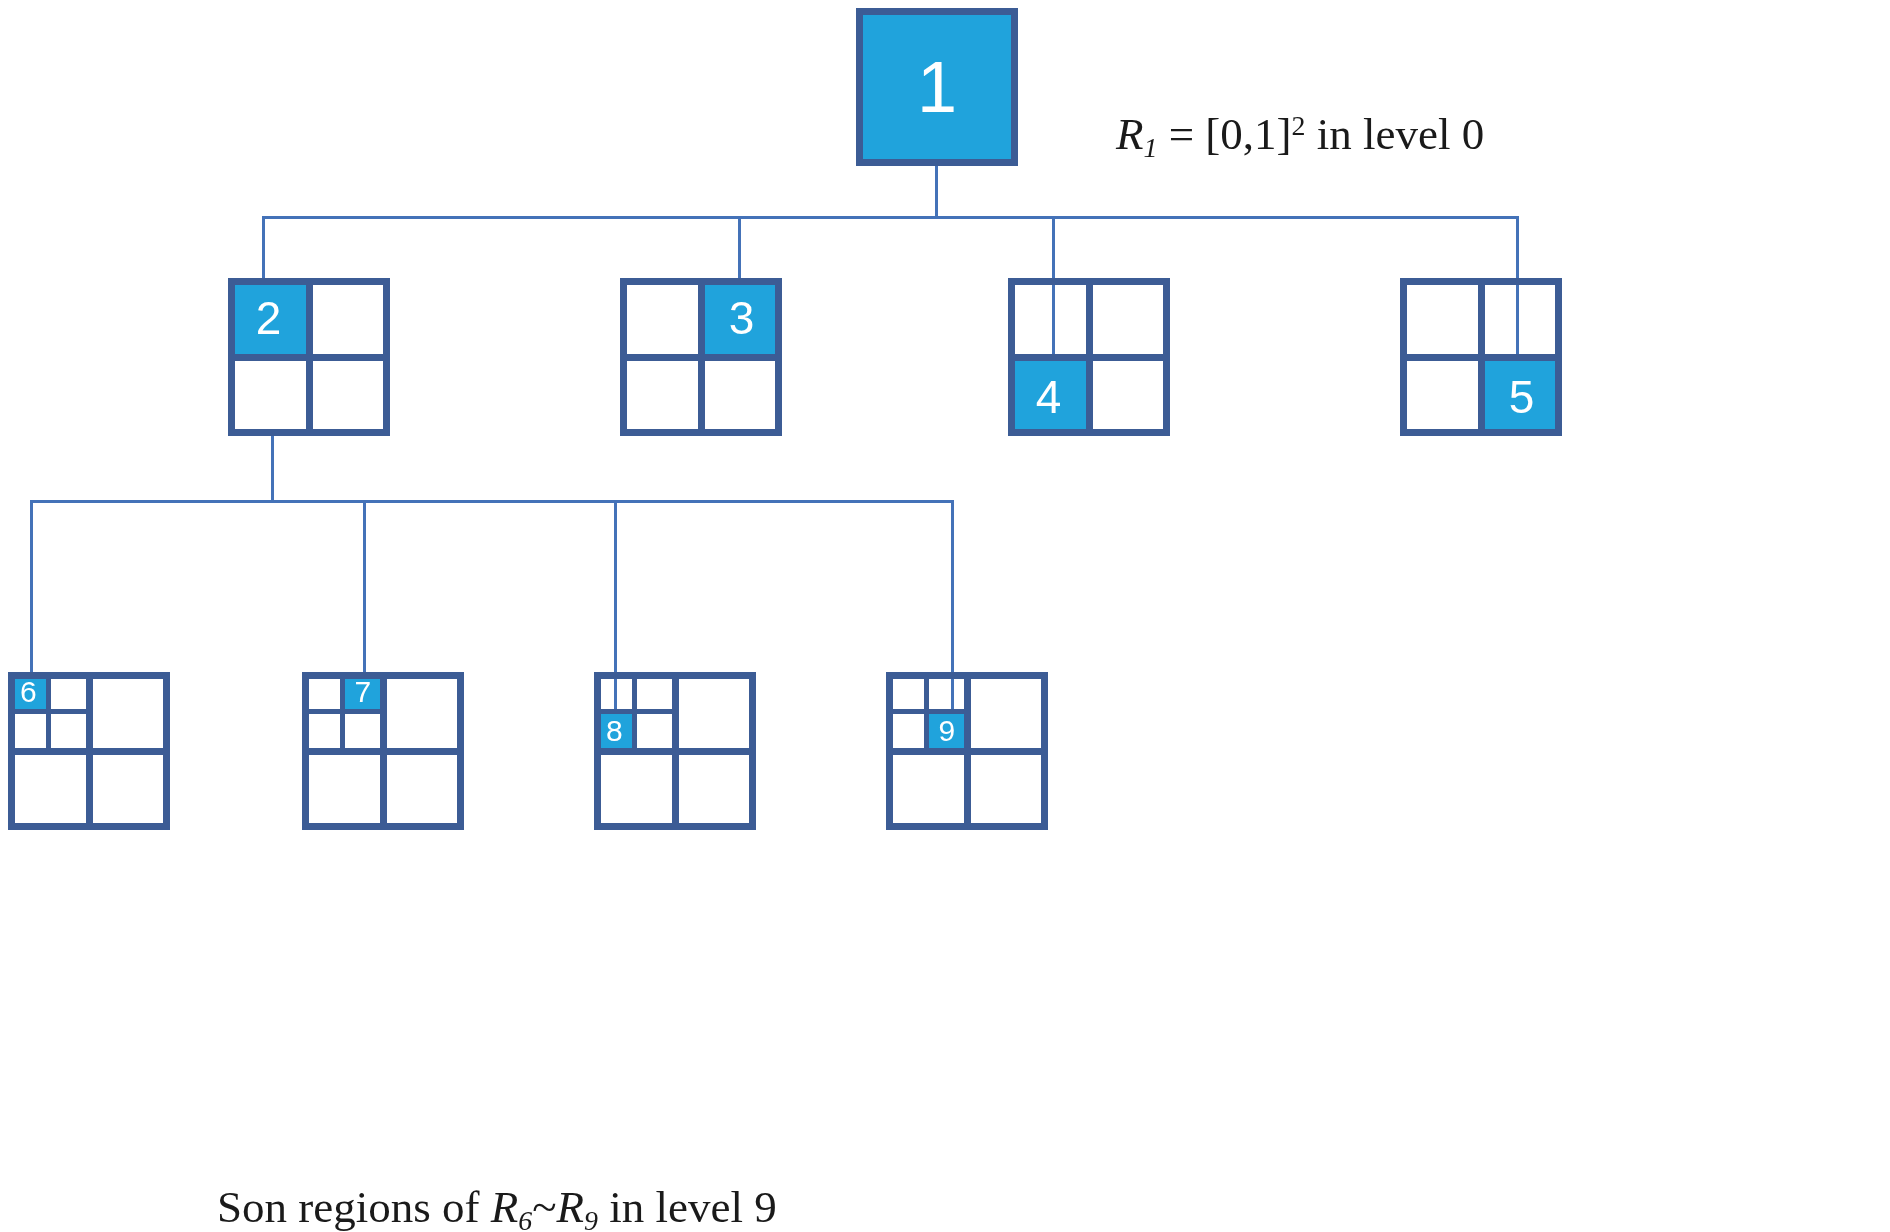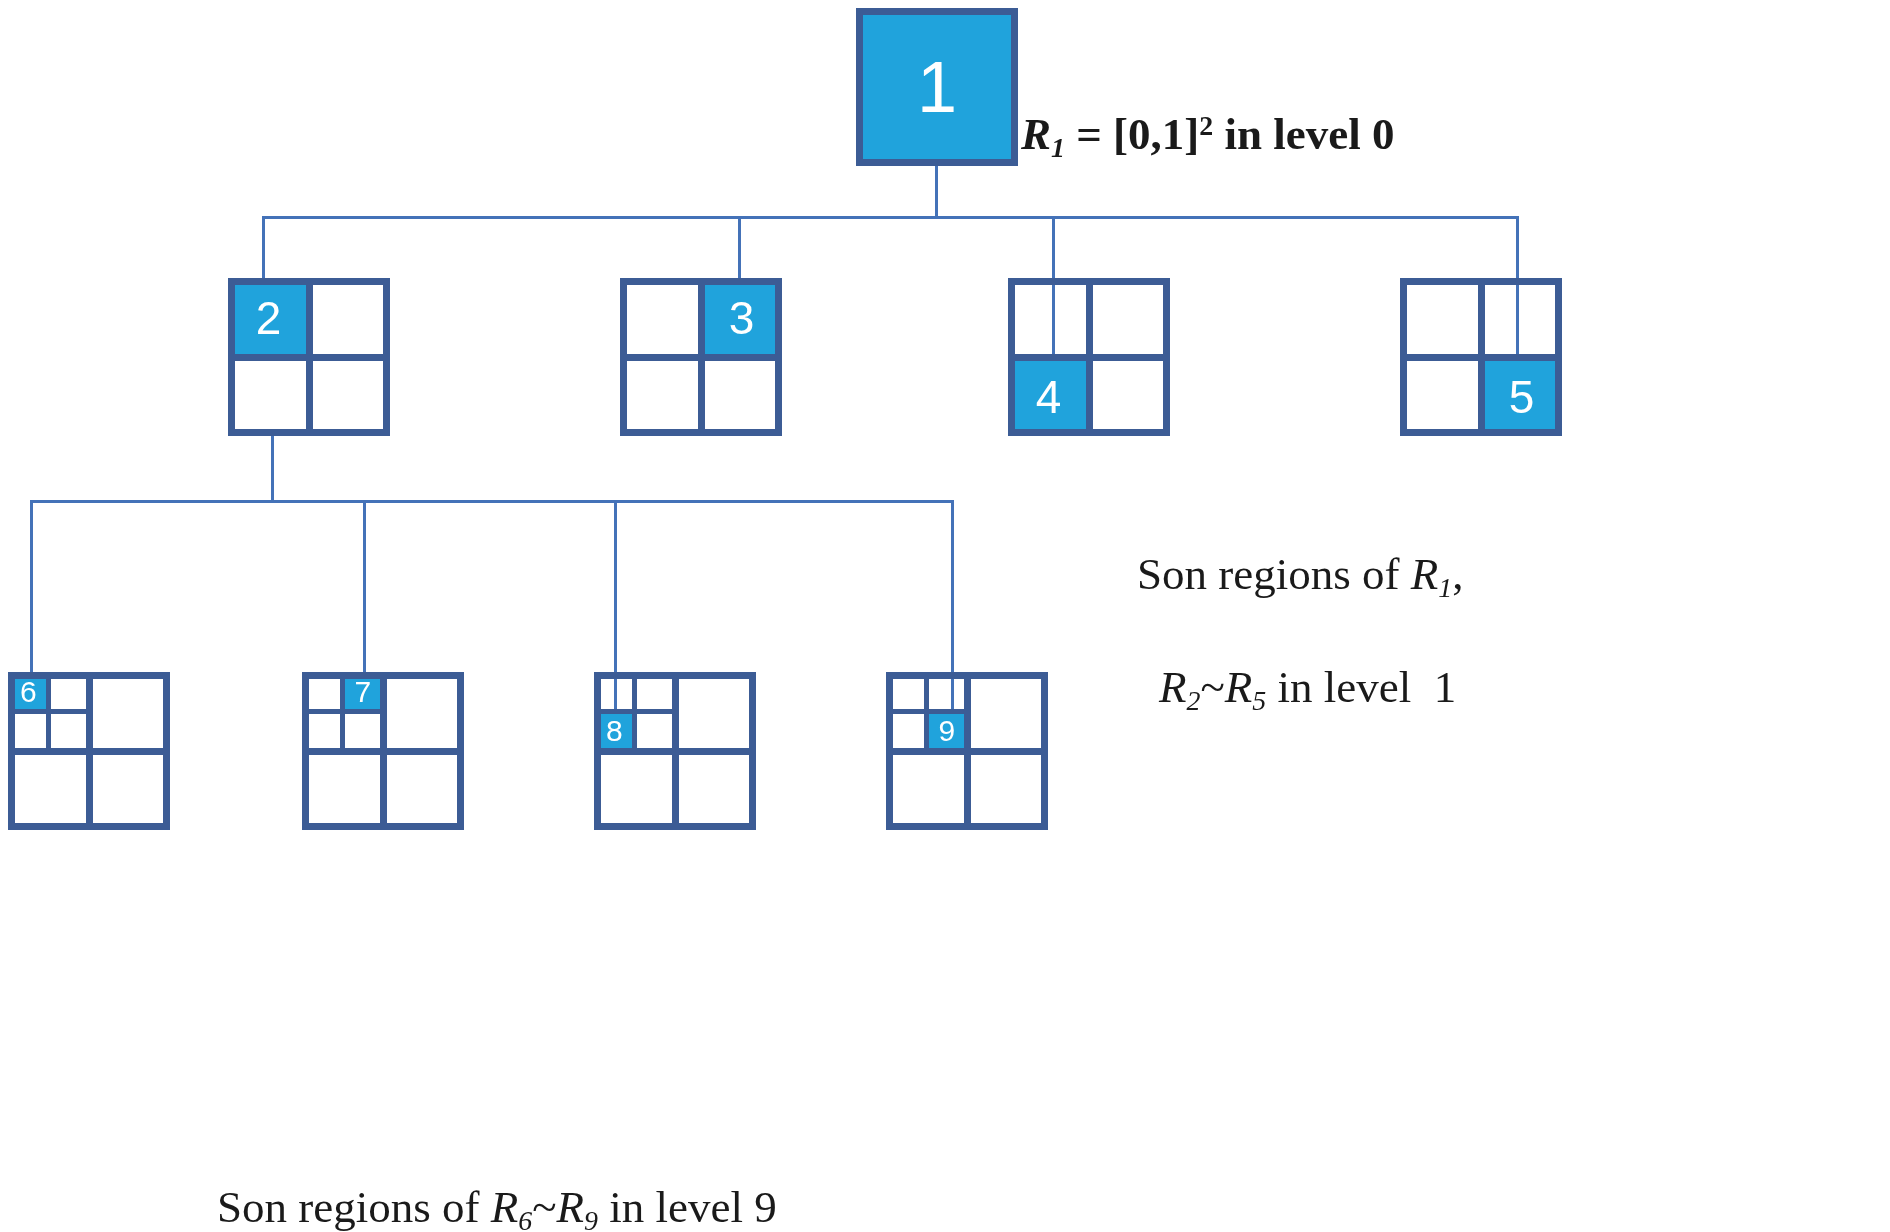--- a/index.html
+++ b/index.html
@@ -61,21 +61,21 @@
 </style>
 </head>
 <body>
 
 <div id="stage">
 
   <div class="root" style="left:856px;top:8px;width:162px;height:158px;">
     <span class="num">1</span>
   </div>
 
-  <div class="cap" style="left:976px;top:52px;font-weight:bold;">
+  <div class="cap" style="left:1071px;top:52px;">
     <i>R</i><sub>1</sub><span> = [0,1]</span><sup>2</sup><span> in level 0</span>
   </div>
 
   <div class="ln lnv" style="left:935px;top:166px;height:52px;"></div>
   <div class="ln lnh" style="left:262px;top:216px;width:1256px;"></div>
   <div class="ln lnv" style="left:262px;top:216px;height:62px;"></div>
   <div class="ln lnv" style="left:738px;top:216px;height:62px;"></div>
   <div class="ln lnv" style="left:1052px;top:216px;height:160px;"></div>
   <div class="ln lnv" style="left:1516px;top:216px;height:160px;"></div>
 
@@ -115,24 +115,20 @@
     <div class="qbox"></div>
   </div>
 
   <div class="ln lnv" style="left:271px;top:436px;height:66px;"></div>
   <div class="ln lnh" style="left:30px;top:500px;width:924px;"></div>
   <div class="ln lnv" style="left:30px;top:500px;height:172px;"></div>
   <div class="ln lnv" style="left:363px;top:500px;height:172px;"></div>
   <div class="ln lnv" style="left:614px;top:500px;height:230px;"></div>
   <div class="ln lnv" style="left:951px;top:500px;height:230px;"></div>
 
-  <div class="cap" style="left:1092px;top:492px;text-align:left;">
-    <span>Son regions of </span><i>R</i><sub>1</sub><span>,</span><br>
-    <span style="display:inline-block;width:22px;"></span><i>R</i><sub>2</sub><span class="tilde">~</span><i>R</i><sub>5</sub><span> in level  1</span>
-  </div>
 
   <div class="node" style="left:8px;top:672px;width:162px;height:158px;">
     <div class="sub">
       <div class="scell tl">
         <span class="num" style="font-size:30px;">6</span>
       </div>
       <div class="scross-v"></div>
       <div class="scross-h"></div>
     </div>
     <div class="cross-v"></div>

